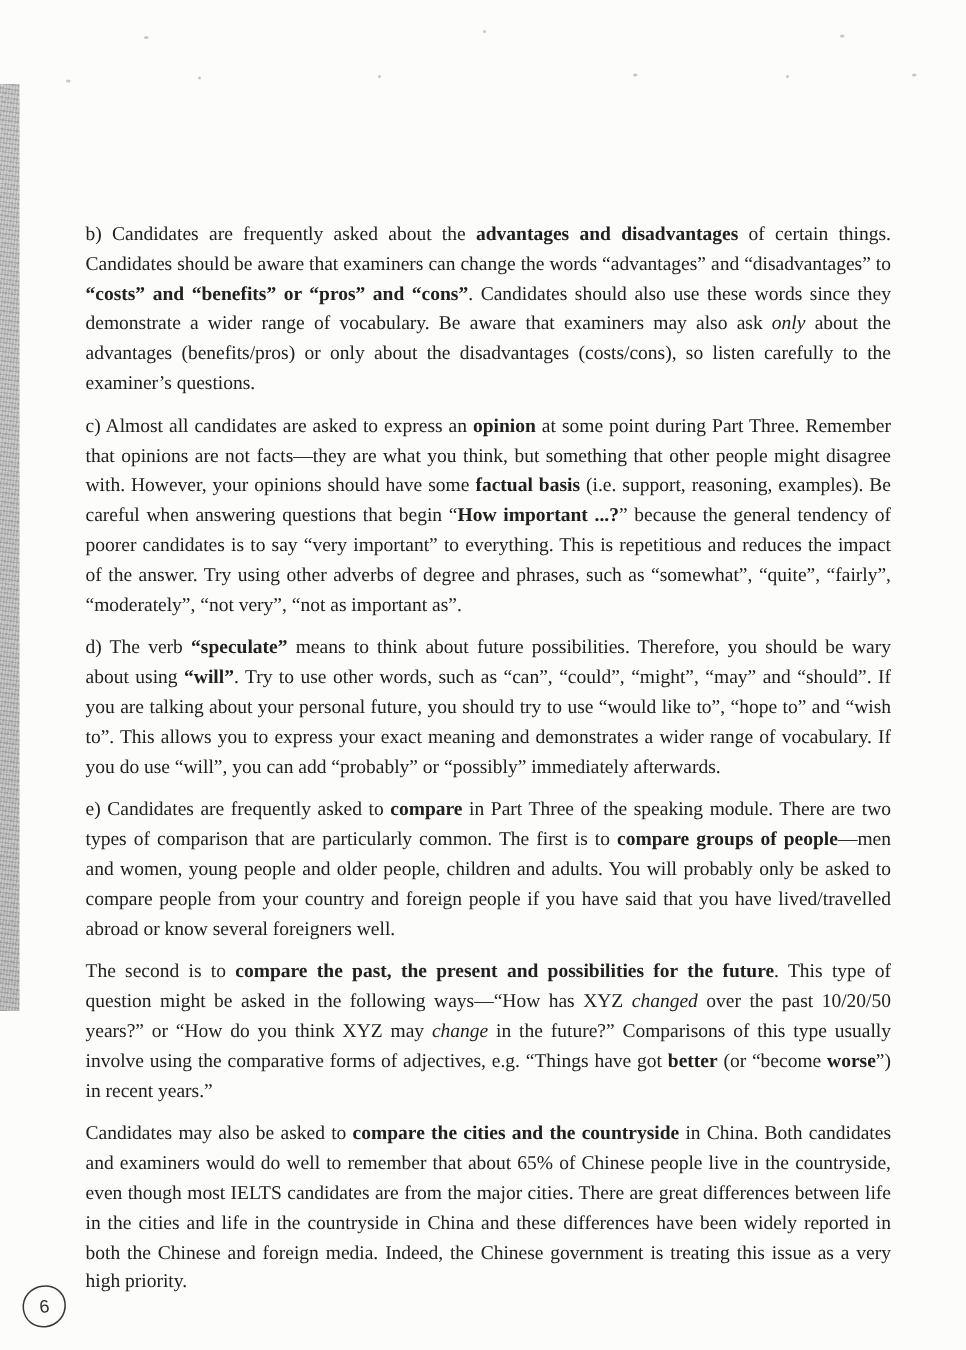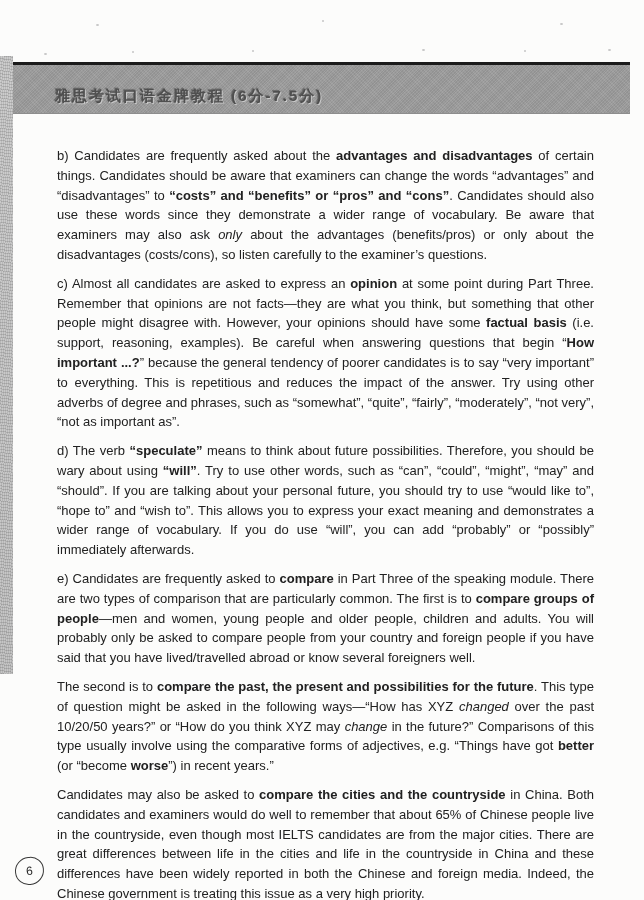--- a/index.html
+++ b/index.html
@@ -57,20 +57,21 @@
     left: 57px;
     top: 146px;
     width: 537px;
   }
   .para {
     margin: 0 0 9px 0;
     font-size: 13px;
     line-height: 19.8px;
     text-align: justify;
     color: #212121;
+    font-family: Liberation Serif, serif;
   }
   .para .b { font-weight: 700; }
   .para .i { font-style: italic; }
   
   .page-num {
     position: absolute;
     left: 15px;
     top: 857px;
     width: 27px;
     height: 26px;
@@ -101,23 +102,20 @@
   <div class="speck" style="left:560px; top:23px; width:3px; height:2px;"></div>
   <div class="speck" style="left:44px;  top:53px; width:3px; height:2px;"></div>
   <div class="speck" style="left:132px; top:51px; width:2px; height:2px;"></div>
   <div class="speck" style="left:252px; top:50px; width:2px; height:2px;"></div>
   <div class="speck" style="left:422px; top:49px; width:3px; height:2px;"></div>
   <div class="speck" style="left:524px; top:50px; width:2px; height:2px;"></div>
   <div class="speck" style="left:608px; top:49px; width:3px; height:2px;"></div>
 
   <div class="left-band"></div>
 
-  <div class="banner">
-    <span class="banner-title">雅思考试口语金牌教程 (6分-7.5分)</span>
-  </div>
 
   <div class="content">
     <div>
         <p class="para"><span>b) Candidates are frequently asked about the </span><span class="b">advantages and disadvantages</span><span> of certain things. Candidates should be aware that examiners can change the words “advantages” and “disadvantages” to </span><span class="b">“costs” and “benefits” or “pros” and “cons”</span><span>. Candidates should also use these words since they demonstrate a wider range of vocabulary. Be aware that examiners may also ask </span><span class="i">only</span><span> about the advantages (benefits/pros) or only about the disadvantages (costs/cons), so listen carefully to the examiner’s questions.</span></p>
         <p class="para"><span>c) Almost all candidates are asked to express an </span><span class="b">opinion</span><span> at some point during Part Three. Remember that opinions are not facts—they are what you think, but something that other people might disagree with. However, your opinions should have some </span><span class="b">factual basis</span><span> (i.e. support, reasoning, examples). Be careful when answering questions that begin “</span><span class="b">How important ...?</span><span>” because the general tendency of poorer candidates is to say “very important” to everything. This is repetitious and reduces the impact of the answer. Try using other adverbs of degree and phrases, such as “somewhat”, “quite”, “fairly”, “moderately”, “not very”, “not as important as”.</span></p>
         <p class="para"><span>d) The verb </span><span class="b">“speculate”</span><span> means to think about future possibilities. Therefore, you should be wary about using </span><span class="b">“will”</span><span>. Try to use other words, such as “can”, “could”, “might”, “may” and “should”. If you are talking about your personal future, you should try to use “would like to”, “hope to” and “wish to”. This allows you to express your exact meaning and demonstrates a wider range of vocabulary. If you do use “will”, you can add “probably” or “possibly” immediately afterwards.</span></p>
         <p class="para"><span>e) Candidates are frequently asked to </span><span class="b">compare</span><span> in Part Three of the speaking module. There are two types of comparison that are particularly common. The first is to </span><span class="b">compare groups of people</span><span>—men and women, young people and older people, children and adults. You will probably only be asked to compare people from your country and foreign people if you have said that you have lived/travelled abroad or know several foreigners well.</span></p>
         <p class="para"><span>The second is to </span><span class="b">compare the past, the present and possibilities for the future</span><span>. This type of question might be asked in the following ways—“How has XYZ </span><span class="i">changed</span><span> over the past 10/20/50 years?” or “How do you think XYZ may </span><span class="i">change</span><span> in the future?” Comparisons of this type usually involve using the comparative forms of adjectives, e.g. “Things have got </span><span class="b">better</span><span> (or “become </span><span class="b">worse</span><span>”) in recent years.”</span></p>
         <p class="para"><span>Candidates may also be asked to </span><span class="b">compare the cities and the countryside</span><span> in China. Both candidates and examiners would do well to remember that about 65% of Chinese people live in the countryside, even though most IELTS candidates are from the major cities. There are great differences between life in the cities and life in the countryside in China and these differences have been widely reported in both the Chinese and foreign media. Indeed, the Chinese government is treating this issue as a very high priority.</span></p>
       </div>

